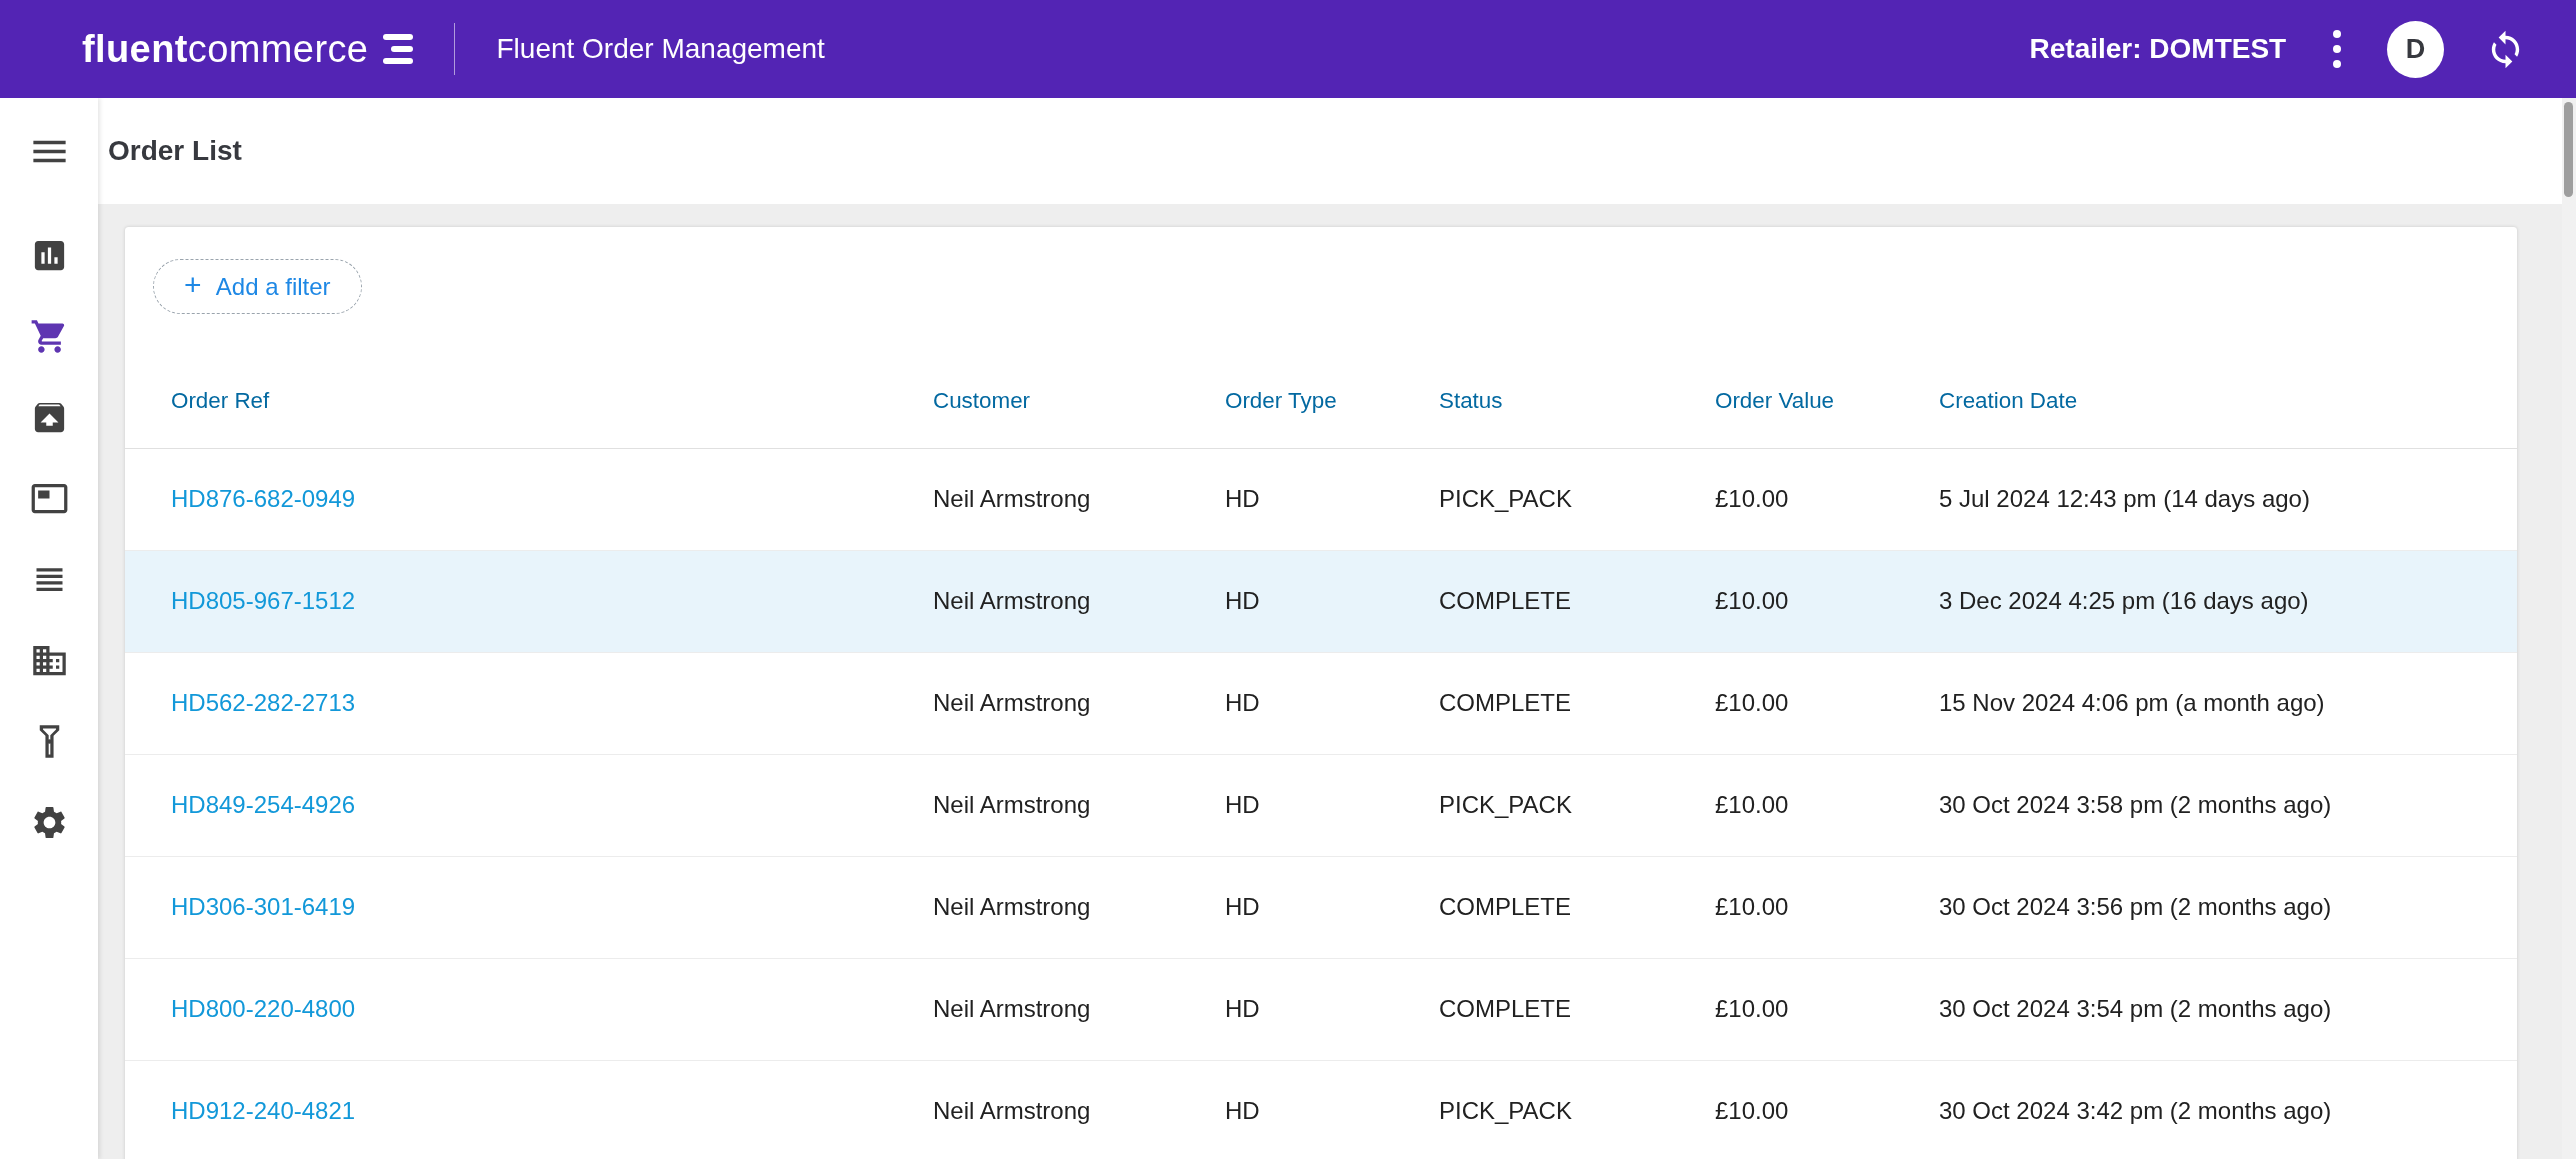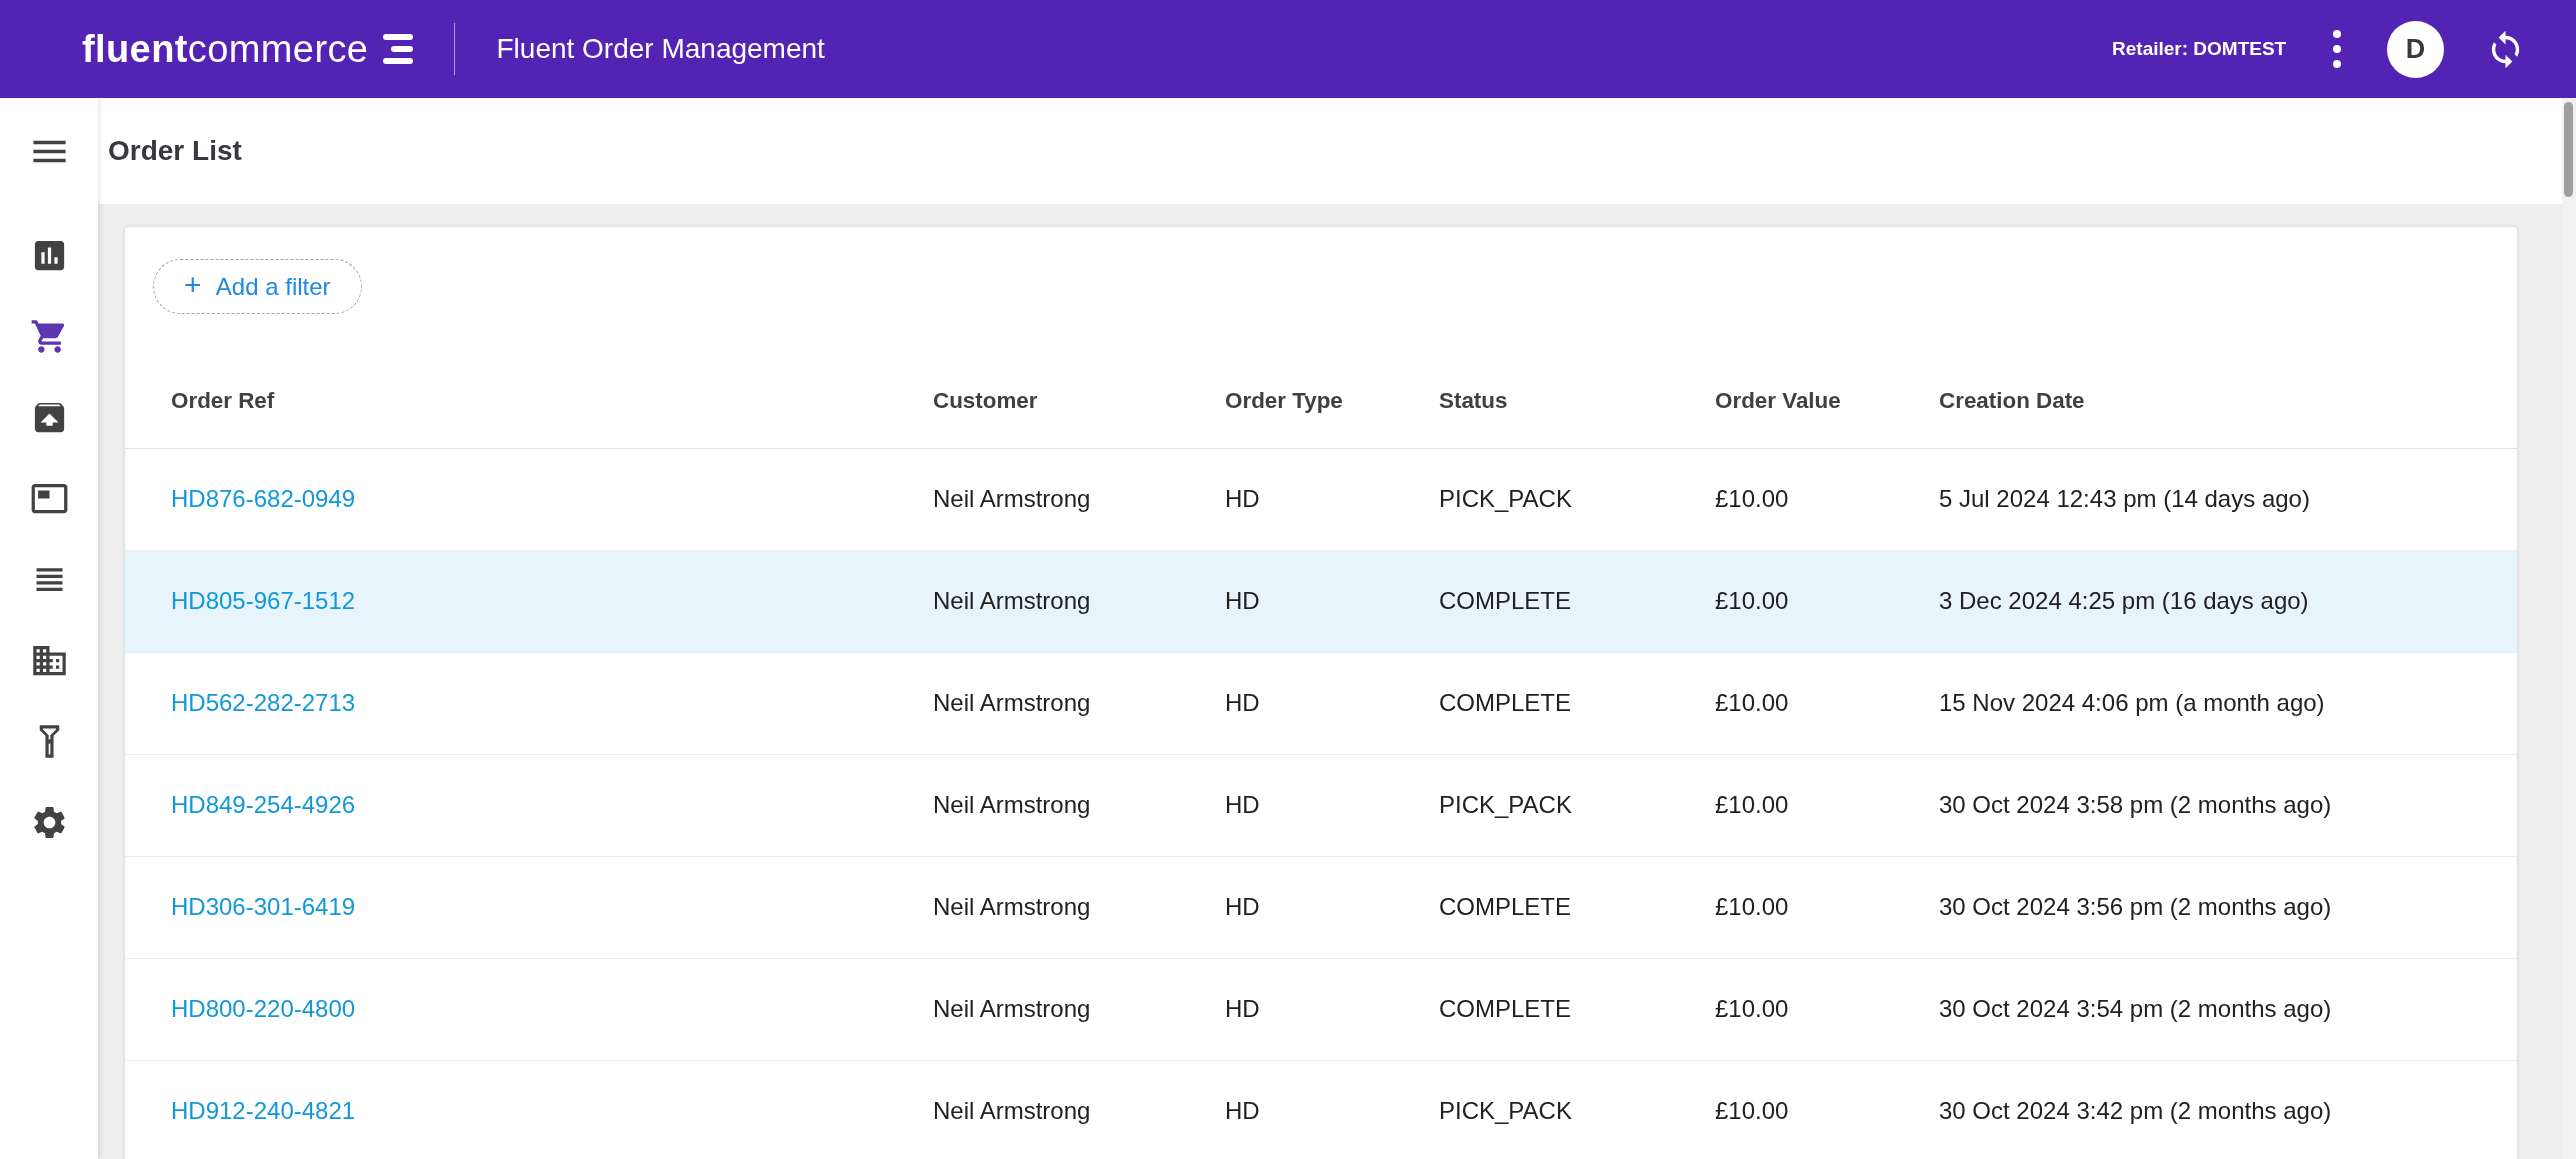--- a/index.html
+++ b/index.html
@@ -14,21 +14,21 @@
   .logo-bold { font-weight:700; }
   .logo-light { font-weight:400; }
   .logo-mark { display:inline-flex; flex-direction:column; align-items:flex-end; gap:5.4px; margin-left:3.6px; }
   .logo-mark span { display:block; height:6.3px; border-radius:3.6px; background:#ffffff; }
   .logo-mark span:nth-child(1){ width:30px; }
   .logo-mark span:nth-child(2){ width:21.5px; }
   .logo-mark span:nth-child(3){ width:30px; }
   .topbar-divider { width:1.8px; height:52px; background:rgba(255,255,255,0.55); margin-left:41px; }
   .app-title { color:#ffffff; font-size:28px; font-weight:400; margin-left:41px; }
   .topbar-right { margin-left:auto; display:flex; align-items:center; gap:41px; }
-  .retailer { color:#ffffff; font-size:19px; font-weight:700; }
+  .retailer { color:#ffffff; font-size:28px; font-weight:700; }
   .kebab { display:flex; flex-direction:column; gap:7.2px; cursor:pointer; padding:5.4px; }
   .kebab i { width:8px; height:8px; border-radius:50%; background:#ffffff; }
   .avatar { width:57px; height:57px; border-radius:50%; background:#ffffff; display:flex;
     align-items:center; justify-content:center; font-size:27px; font-weight:700; color:#37393f; cursor:pointer; }
   .iconbtn { display:flex; align-items:center; justify-content:center; cursor:pointer; }
 
   
   .sidebar { position:absolute; top:98px; left:0; width:98px; height:1061px; background:#ffffff;
     box-shadow:1.8px 0 4.5px rgba(0,0,0,0.10); z-index:20; display:flex; flex-direction:column; }
   .hamburger-wrap { height:106px; display:flex; align-items:center; justify-content:center; }
@@ -49,21 +49,21 @@
 
   .filter-bar { height:128px; padding:32px 0 0 28px; }
   .add-filter-btn { display:inline-flex; align-items:center; gap:14.3px; height:55px; padding:0 30px;
     border:1.8px dashed #9aa4ad; border-radius:28px; background:#ffffff; color:#1e88e5;
     font-size:24px; cursor:pointer; font-family:inherit; }
   .add-filter-btn .plus { font-size:30px; font-weight:400; line-height:1; margin-top:-2.7px; }
 
   table { width:100%; border-collapse:collapse; table-layout:fixed; }
   col.c1{width:808px;} col.c2{width:292px;} col.c3{width:214px;}
   col.c4{width:276px;} col.c5{width:224px;} col.c6{width:auto;}
-  thead th { font-size:22.4px; font-weight:700; color:#404040; text-align:left; height:93px;
+  thead th { font-size:22.4px; font-weight:400; color:#0369a1; text-align:left; height:93px;
     vertical-align:middle; border-bottom:1.8px solid #e0e0e0; padding:0; }
   thead th:first-child, tbody td:first-child { padding-left:46px; }
   tbody td { font-size:24px; color:#212121; height:102px; vertical-align:middle; padding:0; }
   tbody tr { border-bottom:1.8px solid #ececec; background:#ffffff; }
   tbody tr.highlighted { background:#e8f4fb; }
   a.order-link { color:#1298d9; text-decoration:none; cursor:pointer; }
 
   
   .scrollbar-track { position:absolute; top:98px; right:0; width:14.3px; bottom:0; background:#f1f1f1; z-index:40; }
   .scrollbar-thumb { position:absolute; top:3.6px; left:2.7px; width:9px; height:95px; background:#9e9e9e; border-radius:5.4px; }

